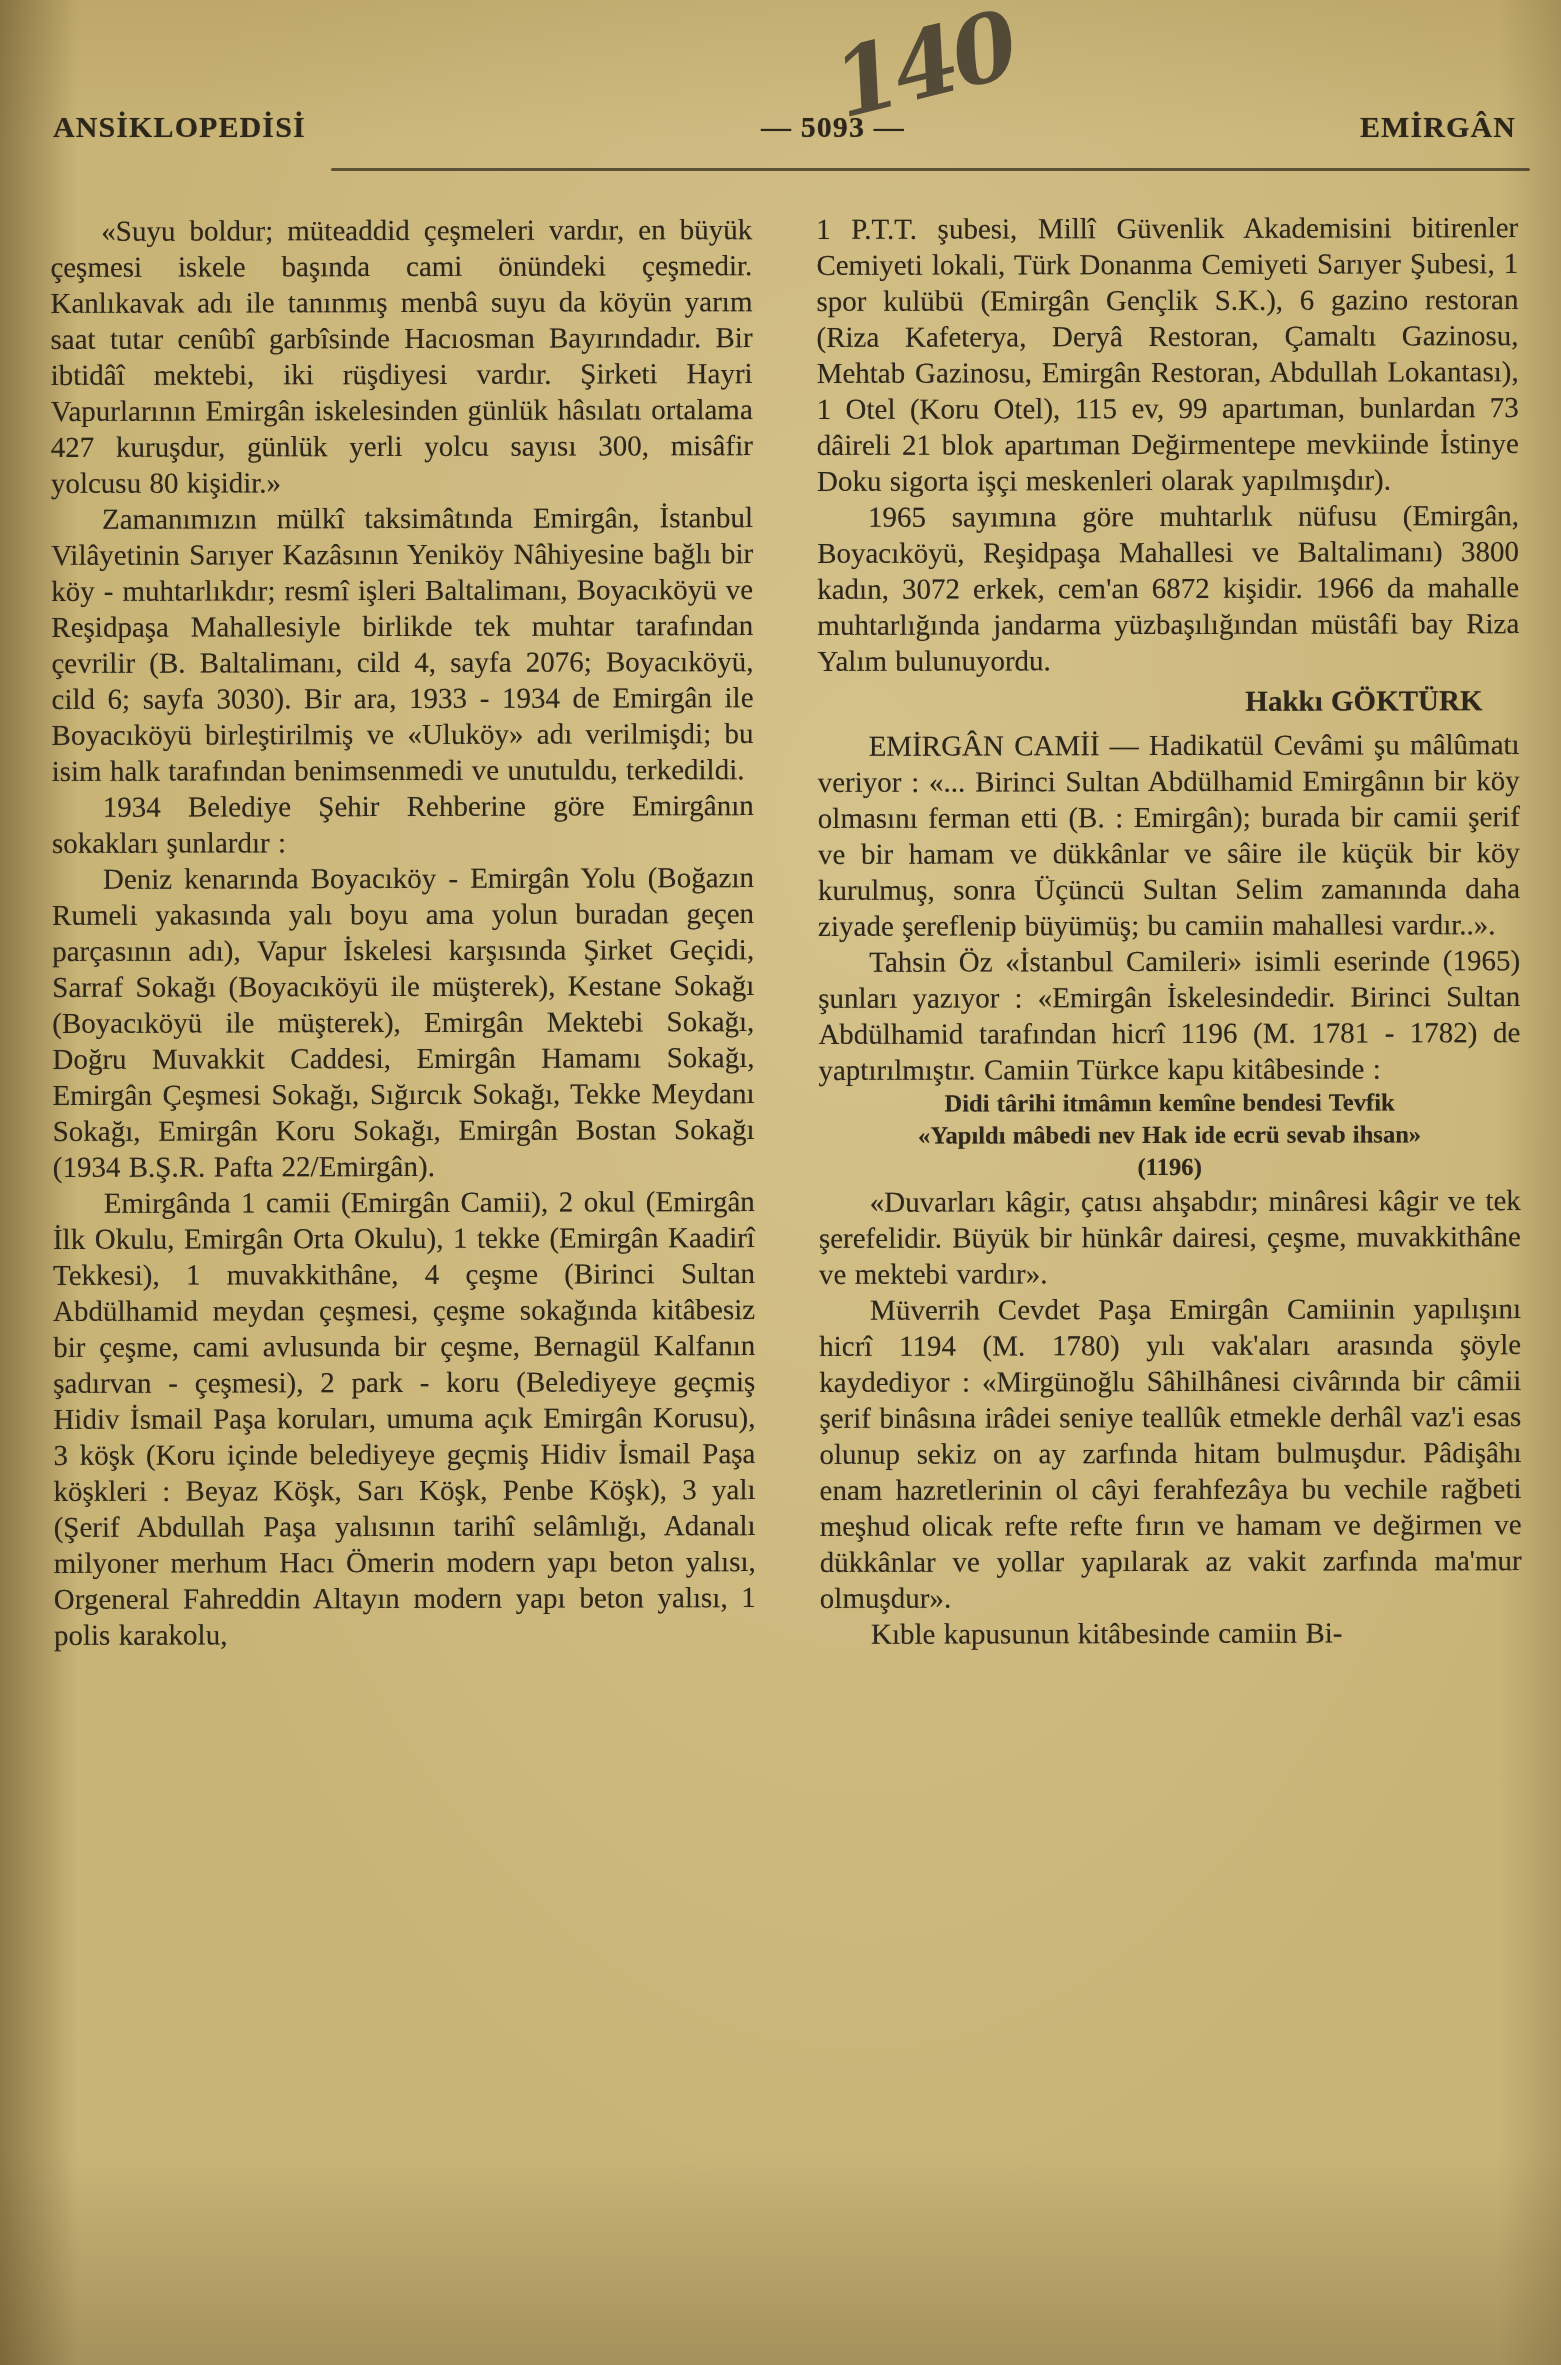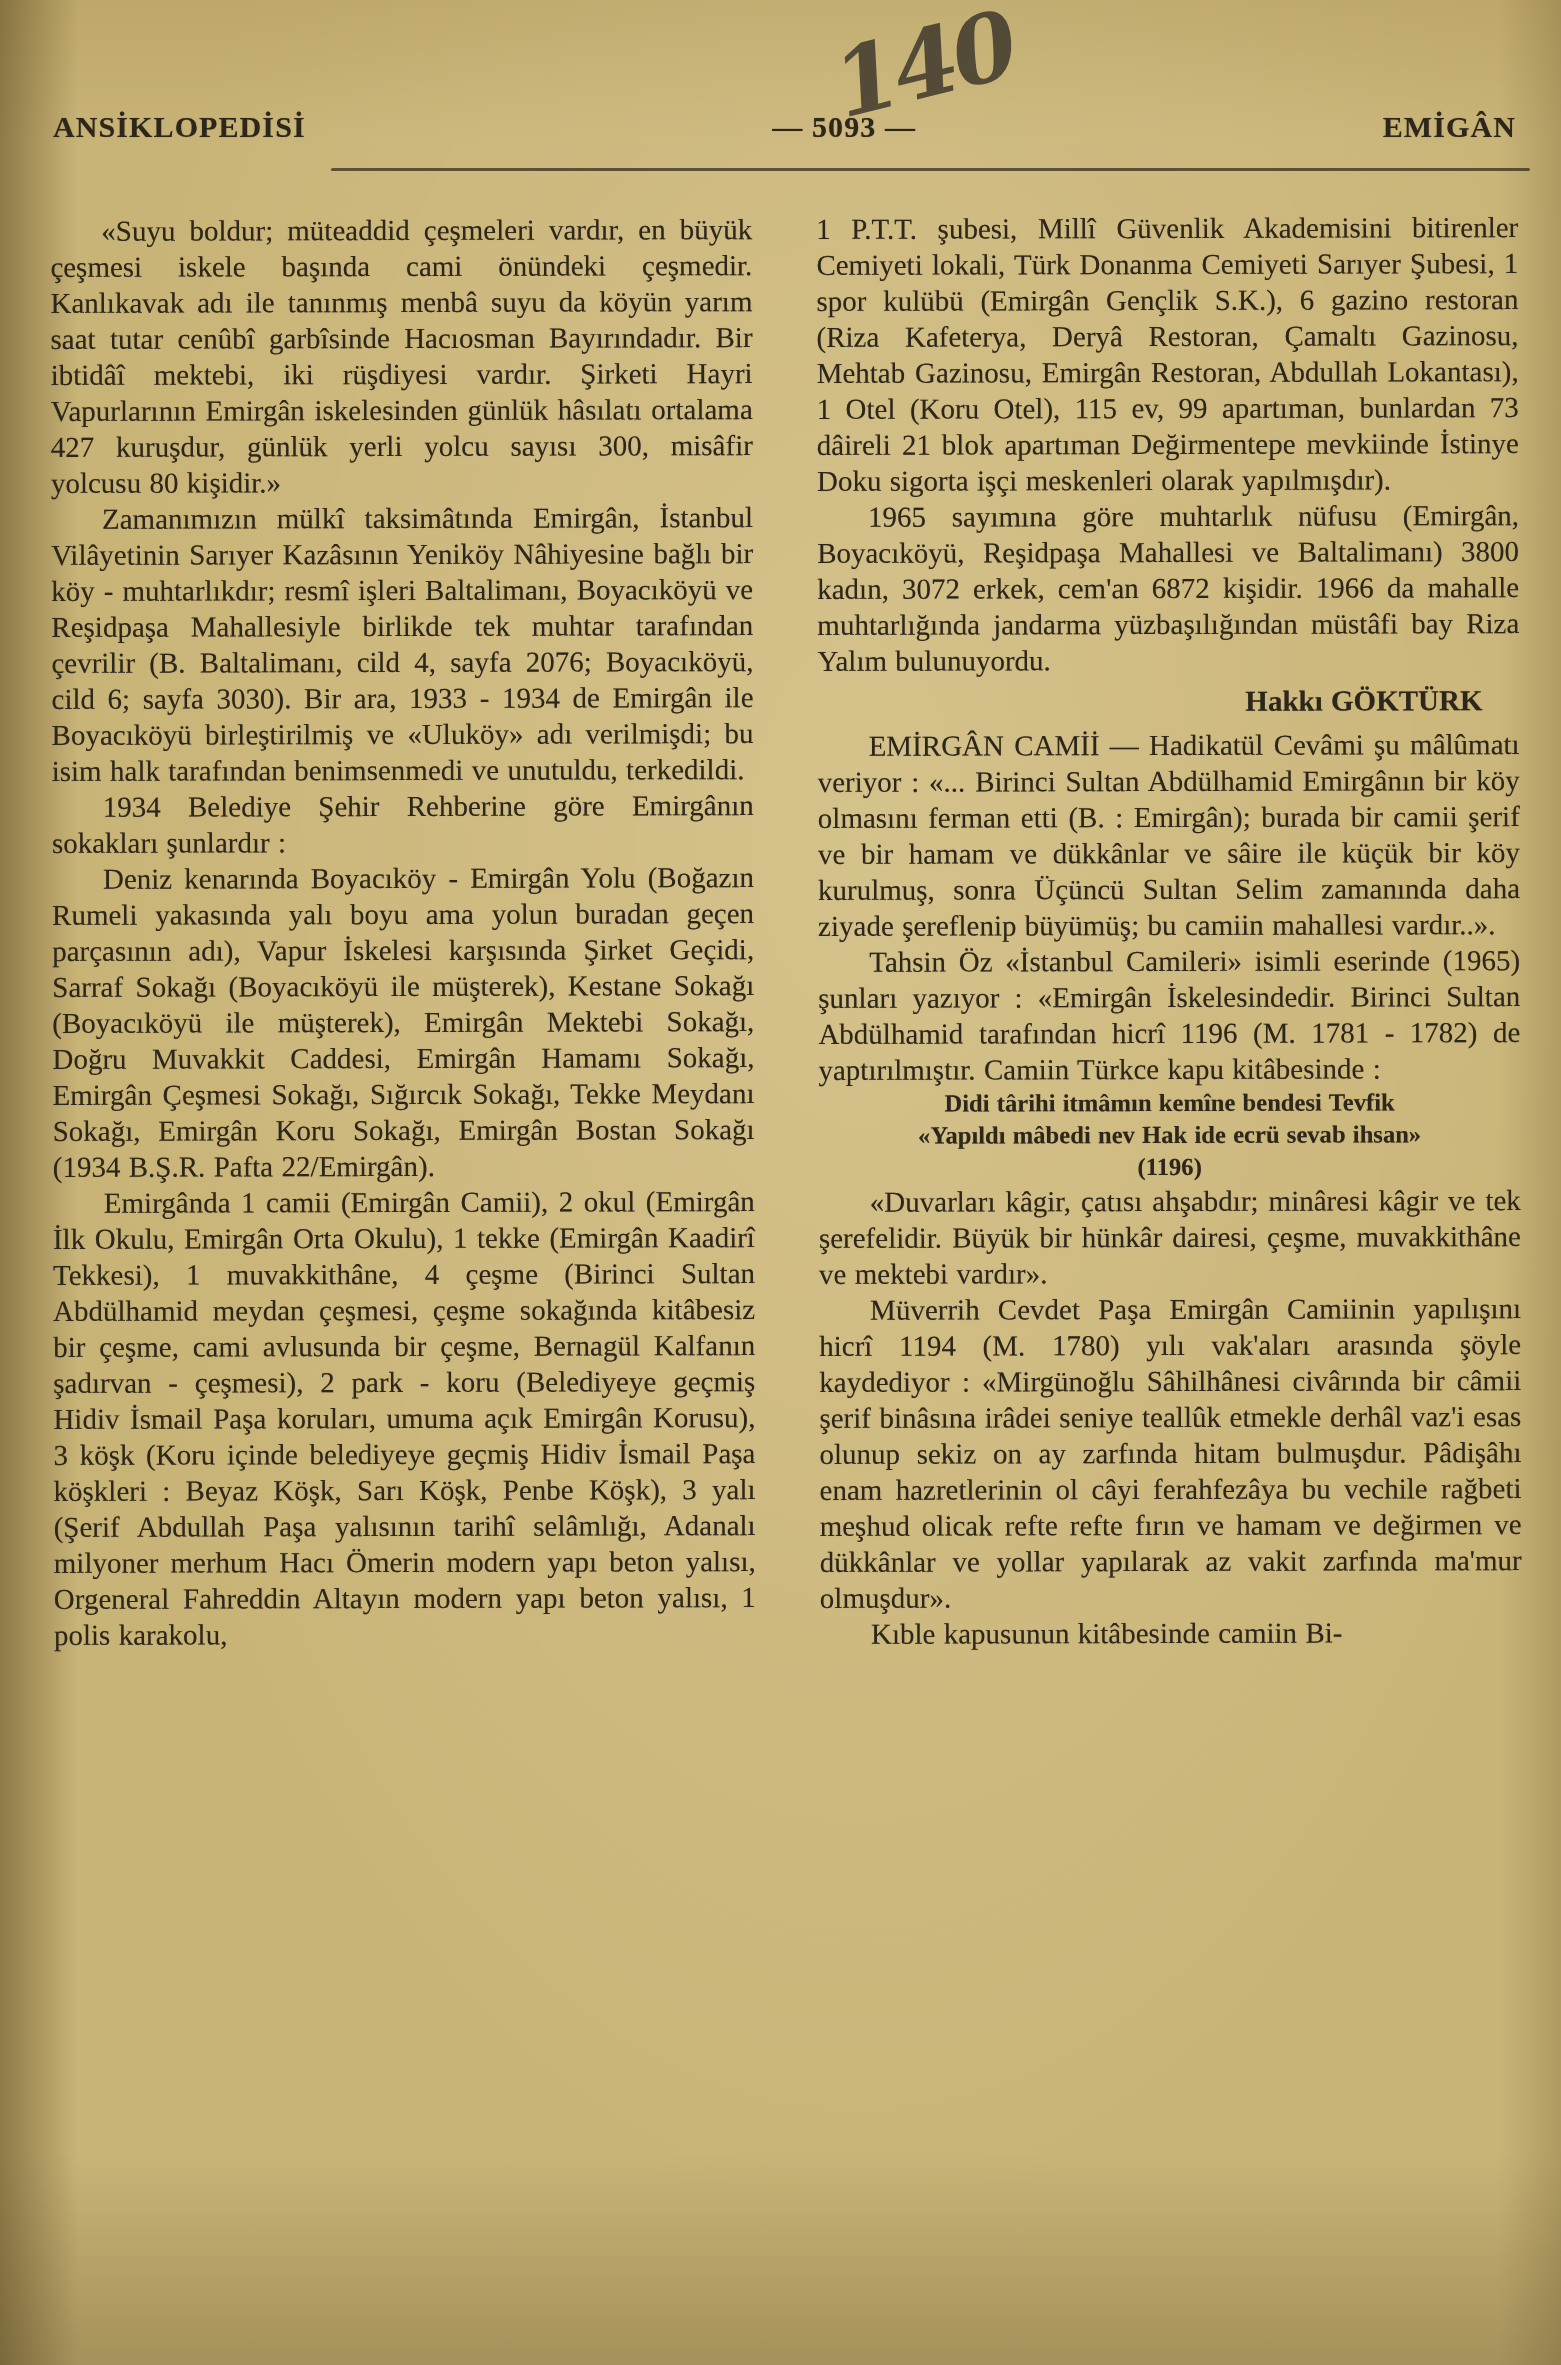--- a/index.html
+++ b/index.html
@@ -94,21 +94,21 @@
 </head>
 <body>
 
 <div class="paper"></div>
 
 <div class="handwritten">140</div>
 
 <div class="header">
   <span>ANSİKLOPEDİSİ</span>
   <span>— 5093 —</span>
-  <span>EMİGÂN</span>
+  <span>EMİRGÂN</span>
 </div>
 
 <div class="header-rule"></div>
 
 <div class="columns">
   <div class="col">
       <p class="para body">«Suyu boldur; müteaddid çeşmeleri vardır, en büyük çeşmesi iskele başında cami önündeki çeşmedir. Kanlıkavak adı ile tanınmış menbâ suyu da köyün yarım saat tutar cenûbî garbîsinde Hacıosman Bayırındadır. Bir ibtidâî mektebi, iki rüşdiyesi vardır. Şirketi Hayri Vapurlarının Emirgân iskelesinden günlük hâsılatı ortalama 427 kuruşdur, günlük yerli yolcu sayısı 300, misâfir yolcusu 80 kişidir.»</p>
       <p class="para body">Zamanımızın mülkî taksimâtında Emirgân, İstanbul Vilâyetinin Sarıyer Kazâsının Yeniköy Nâhiyesine bağlı bir köy - muhtarlıkdır; resmî işleri Baltalimanı, Boyacıköyü ve Reşidpaşa Mahallesiyle birlikde tek muhtar tarafından çevrilir (B. Baltalimanı, cild 4, sayfa 2076; Boyacıköyü, cild 6; sayfa 3030). Bir ara, 1933 - 1934 de Emirgân ile Boyacıköyü birleştirilmiş ve «Uluköy» adı verilmişdi; bu isim halk tarafından benimsenmedi ve unutuldu, terkedildi.</p>
       <p class="para body">1934 Belediye Şehir Rehberine göre Emirgânın sokakları şunlardır :</p>
       <p class="para body">Deniz kenarında Boyacıköy - Emirgân Yolu (Boğazın Rumeli yakasında yalı boyu ama yolun buradan geçen parçasının adı), Vapur İskelesi karşısında Şirket Geçidi, Sarraf Sokağı (Boyacıköyü ile müşterek), Kestane Sokağı (Boyacıköyü ile müşterek), Emirgân Mektebi Sokağı, Doğru Muvakkit Caddesi, Emirgân Hamamı Sokağı, Emirgân Çeşmesi Sokağı, Sığırcık Sokağı, Tekke Meydanı Sokağı, Emirgân Koru Sokağı, Emirgân Bostan Sokağı (1934 B.Ş.R. Pafta 22/Emirgân).</p>

